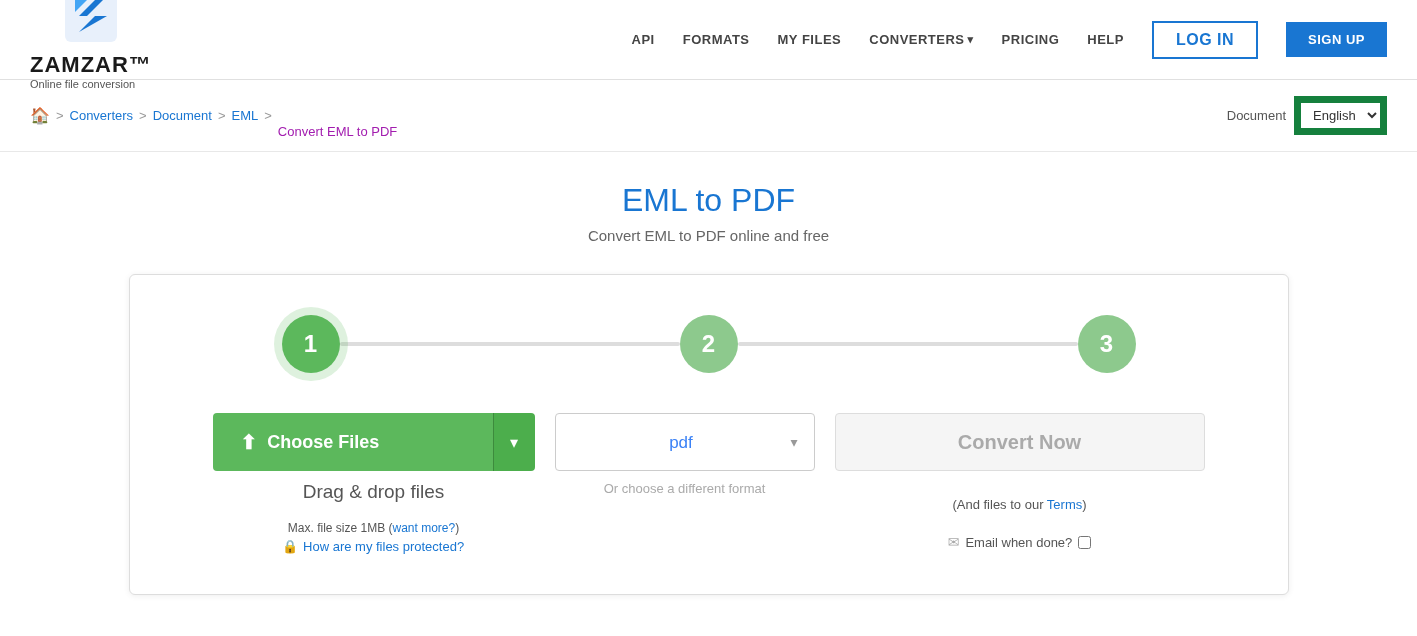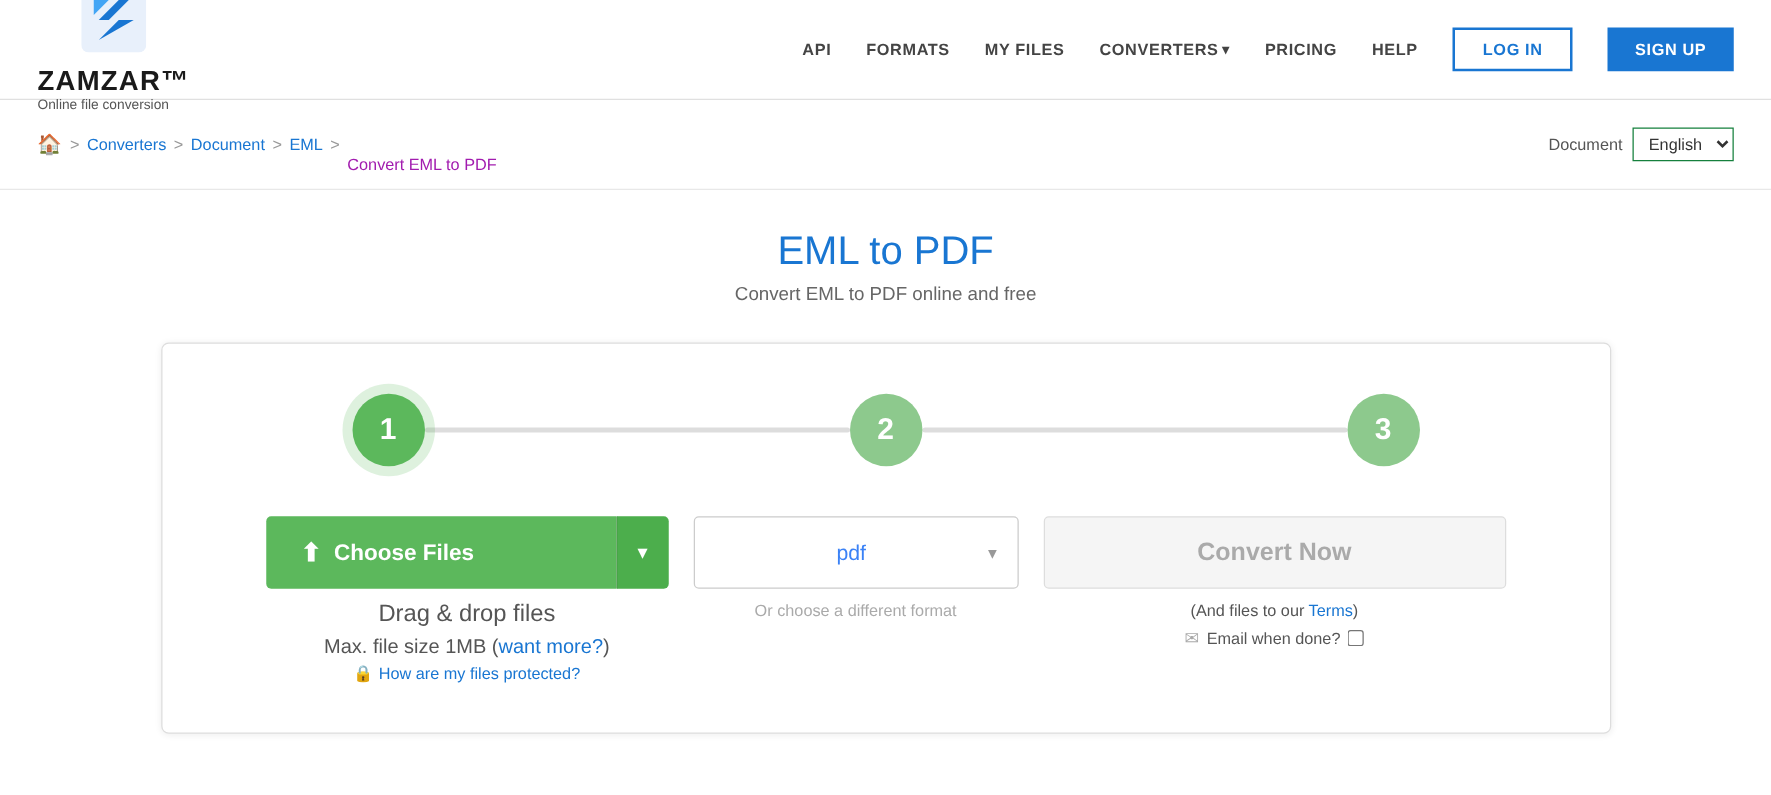--- a/index.html
+++ b/index.html
@@ -56,21 +56,21 @@
     }
     .nav-item-dropdown::after {
       content: '▾';
       font-size: 11px;
     }
     .btn-login {
       border: 2px solid #1976d2;
       color: #1976d2;
       background: #fff;
       padding: 8px 22px;
-      font-size: 13px;
+      font-size: 16px;
       font-weight: bold;
       cursor: pointer;
       letter-spacing: 0.5px;
     }
     .btn-signup {
       background: #1976d2;
       color: #fff;
       border: none;
       padding: 10px 22px;
       font-size: 13px;
@@ -107,21 +107,21 @@
     }
     .breadcrumb-current { color: #a21caf; margin-top: 32px; }
     .language-area {
       display: flex;
       align-items: center;
       gap: 8px;
       font-size: 13px;
       color: #555;
     }
     .language-select {
-      border: 1px solid #15803d;
+      border: 7px solid #15803d;
       padding: 4px 8px;
       font-size: 13px;
       cursor: pointer;
       background: #fff;
       color: #333;
     }
 
     
     .main-content {
       padding: 30px 30px 40px;
@@ -232,23 +232,23 @@
       display: flex;
       align-items: center;
       justify-content: center;
     }
     .drag-drop-text {
       font-size: 19px;
       color: #555;
       margin-top: 10px;
     }
     .max-file-text {
-      font-size: 16px;
-      color: #555;
-      margin-top: 6px;
+      font-size: 12px;
+      color: #555;
+      margin-top: 18px;
     }
     .want-more-link {
       color: #1976d2;
       text-decoration: none;
       cursor: pointer;
     }
     .protection-link {
       font-size: 13px;
       color: #1976d2;
       text-decoration: none;
@@ -297,20 +297,21 @@
       font-size: 13px;
       color: #aaa;
       margin-top: 10px;
     }
 
     
     .convert-area {
       display: flex;
       flex-direction: column;
       align-items: center;
+      gap: 16px;
     }
     .convert-btn {
       background: #f5f5f5;
       color: #aaa;
       border: 1px solid #ddd;
       height: 58px;
       width: 370px;
       font-size: 20px;
       font-weight: bold;
       cursor: pointer;

